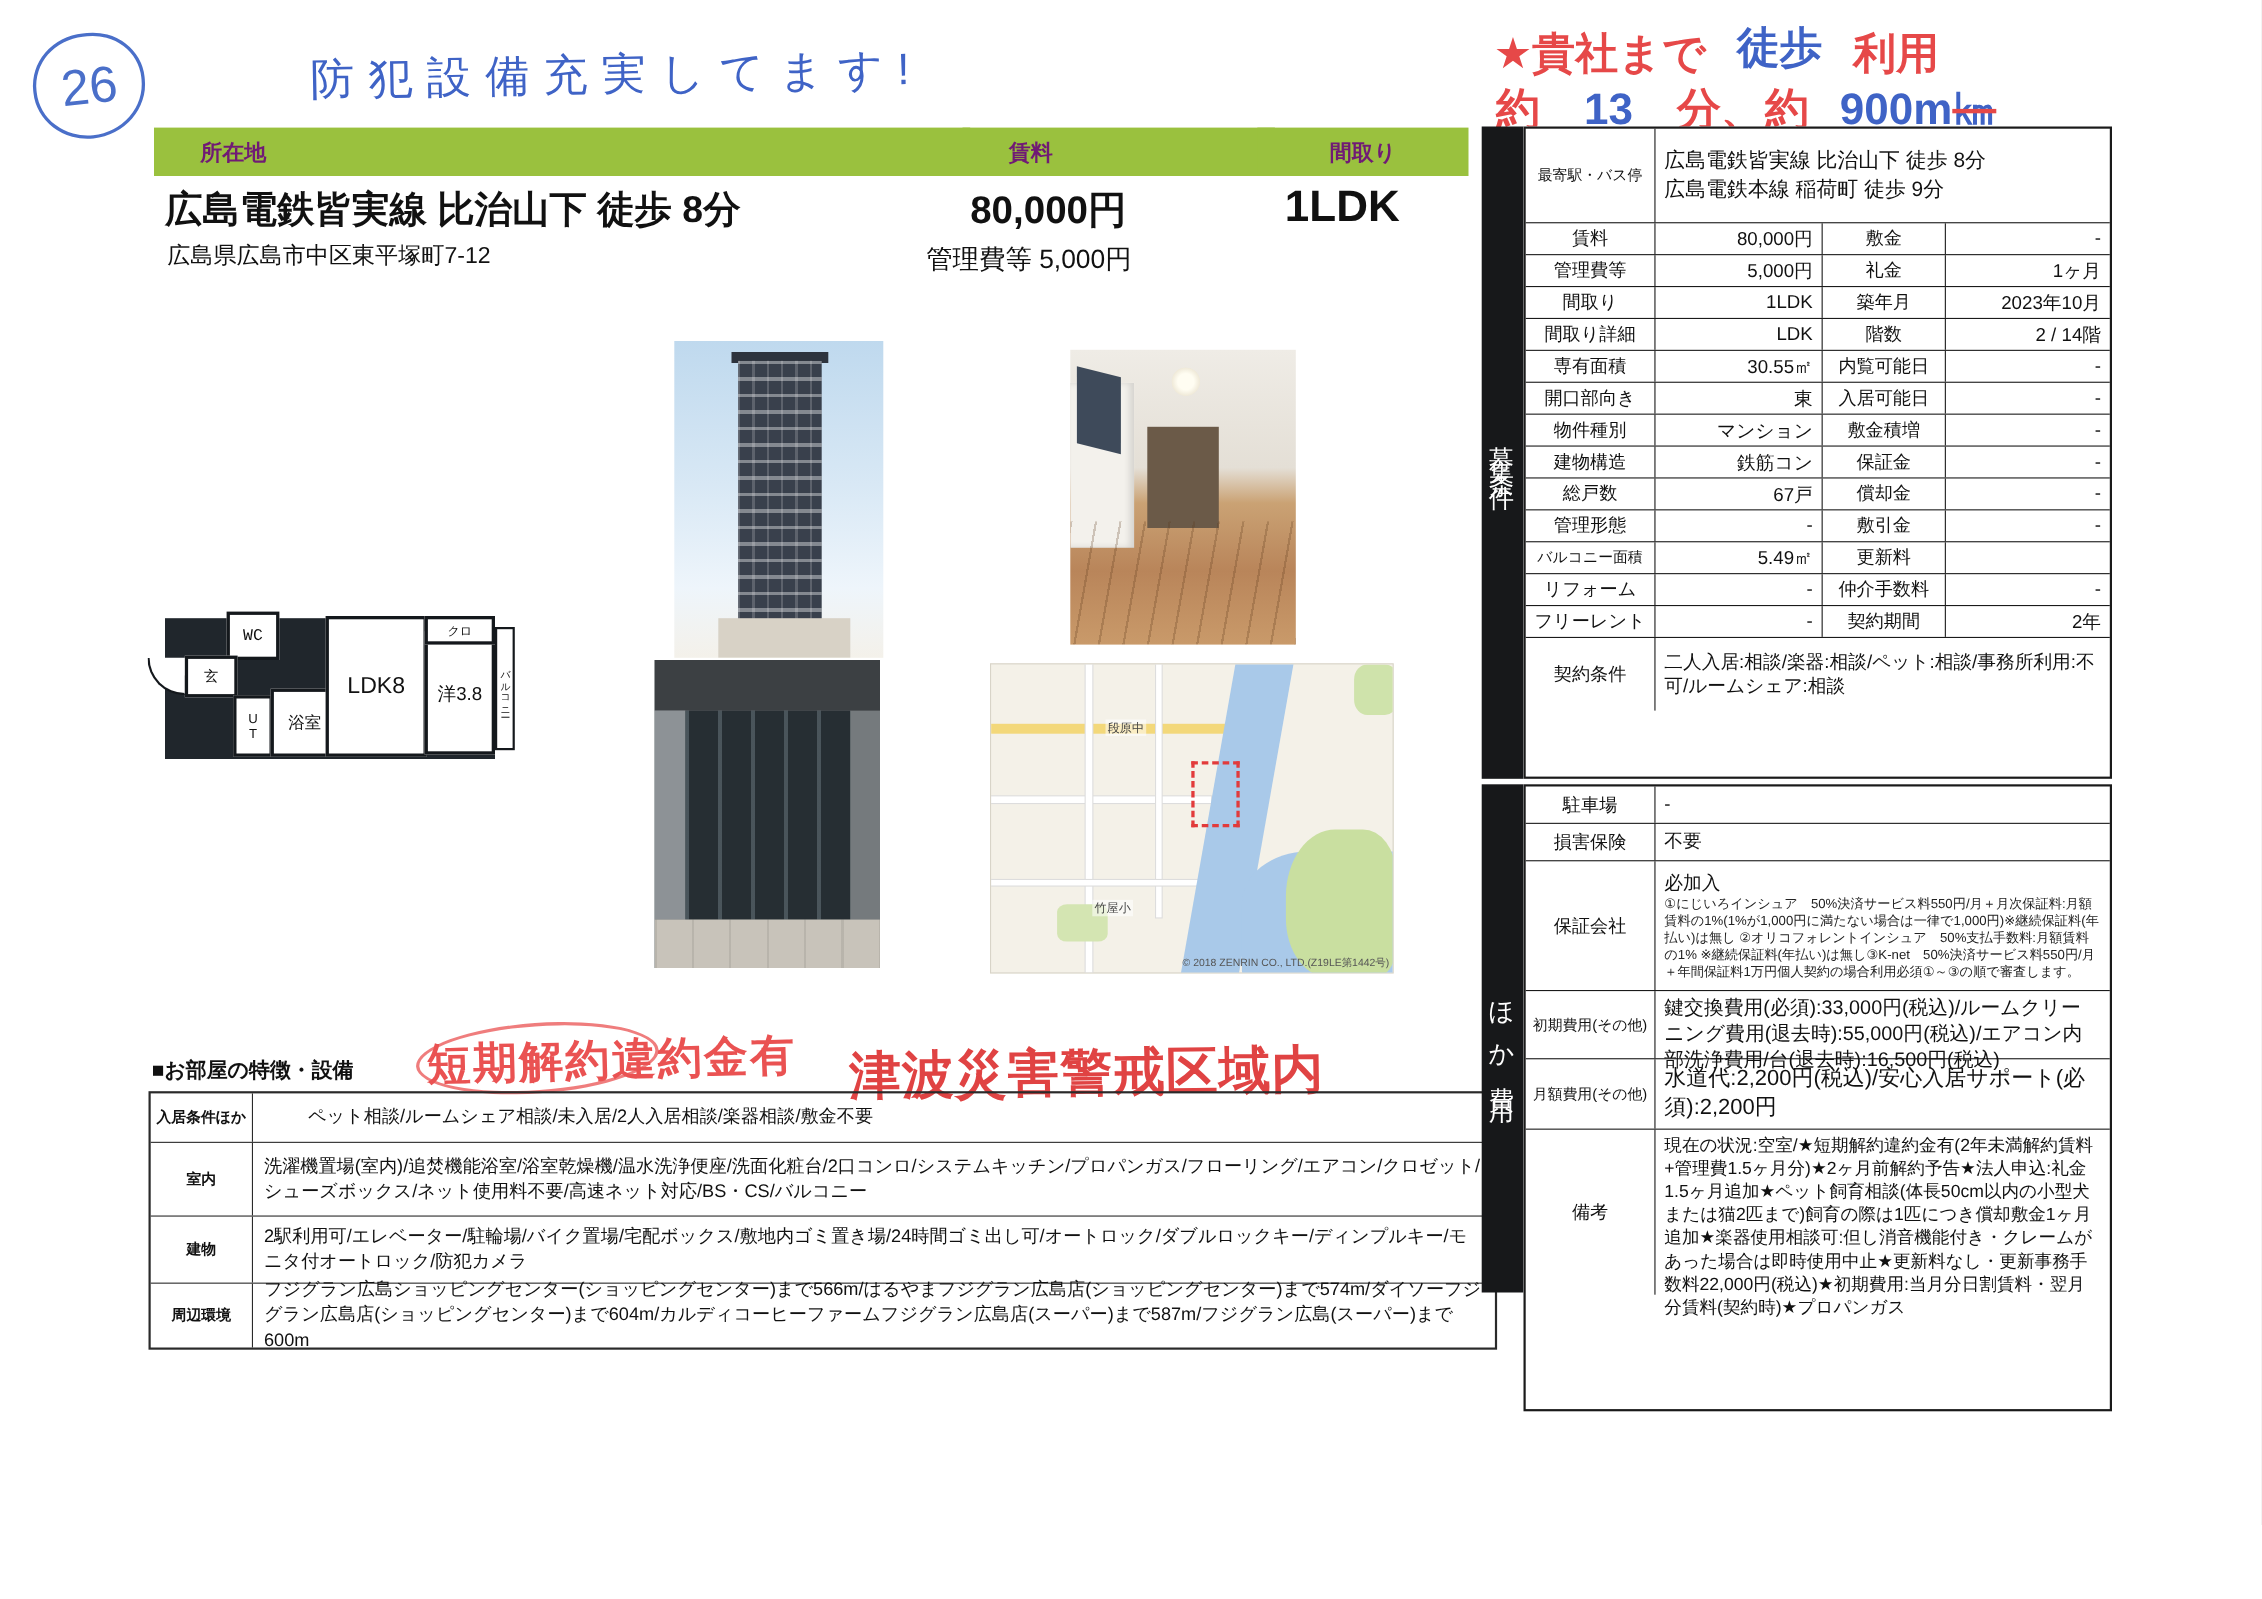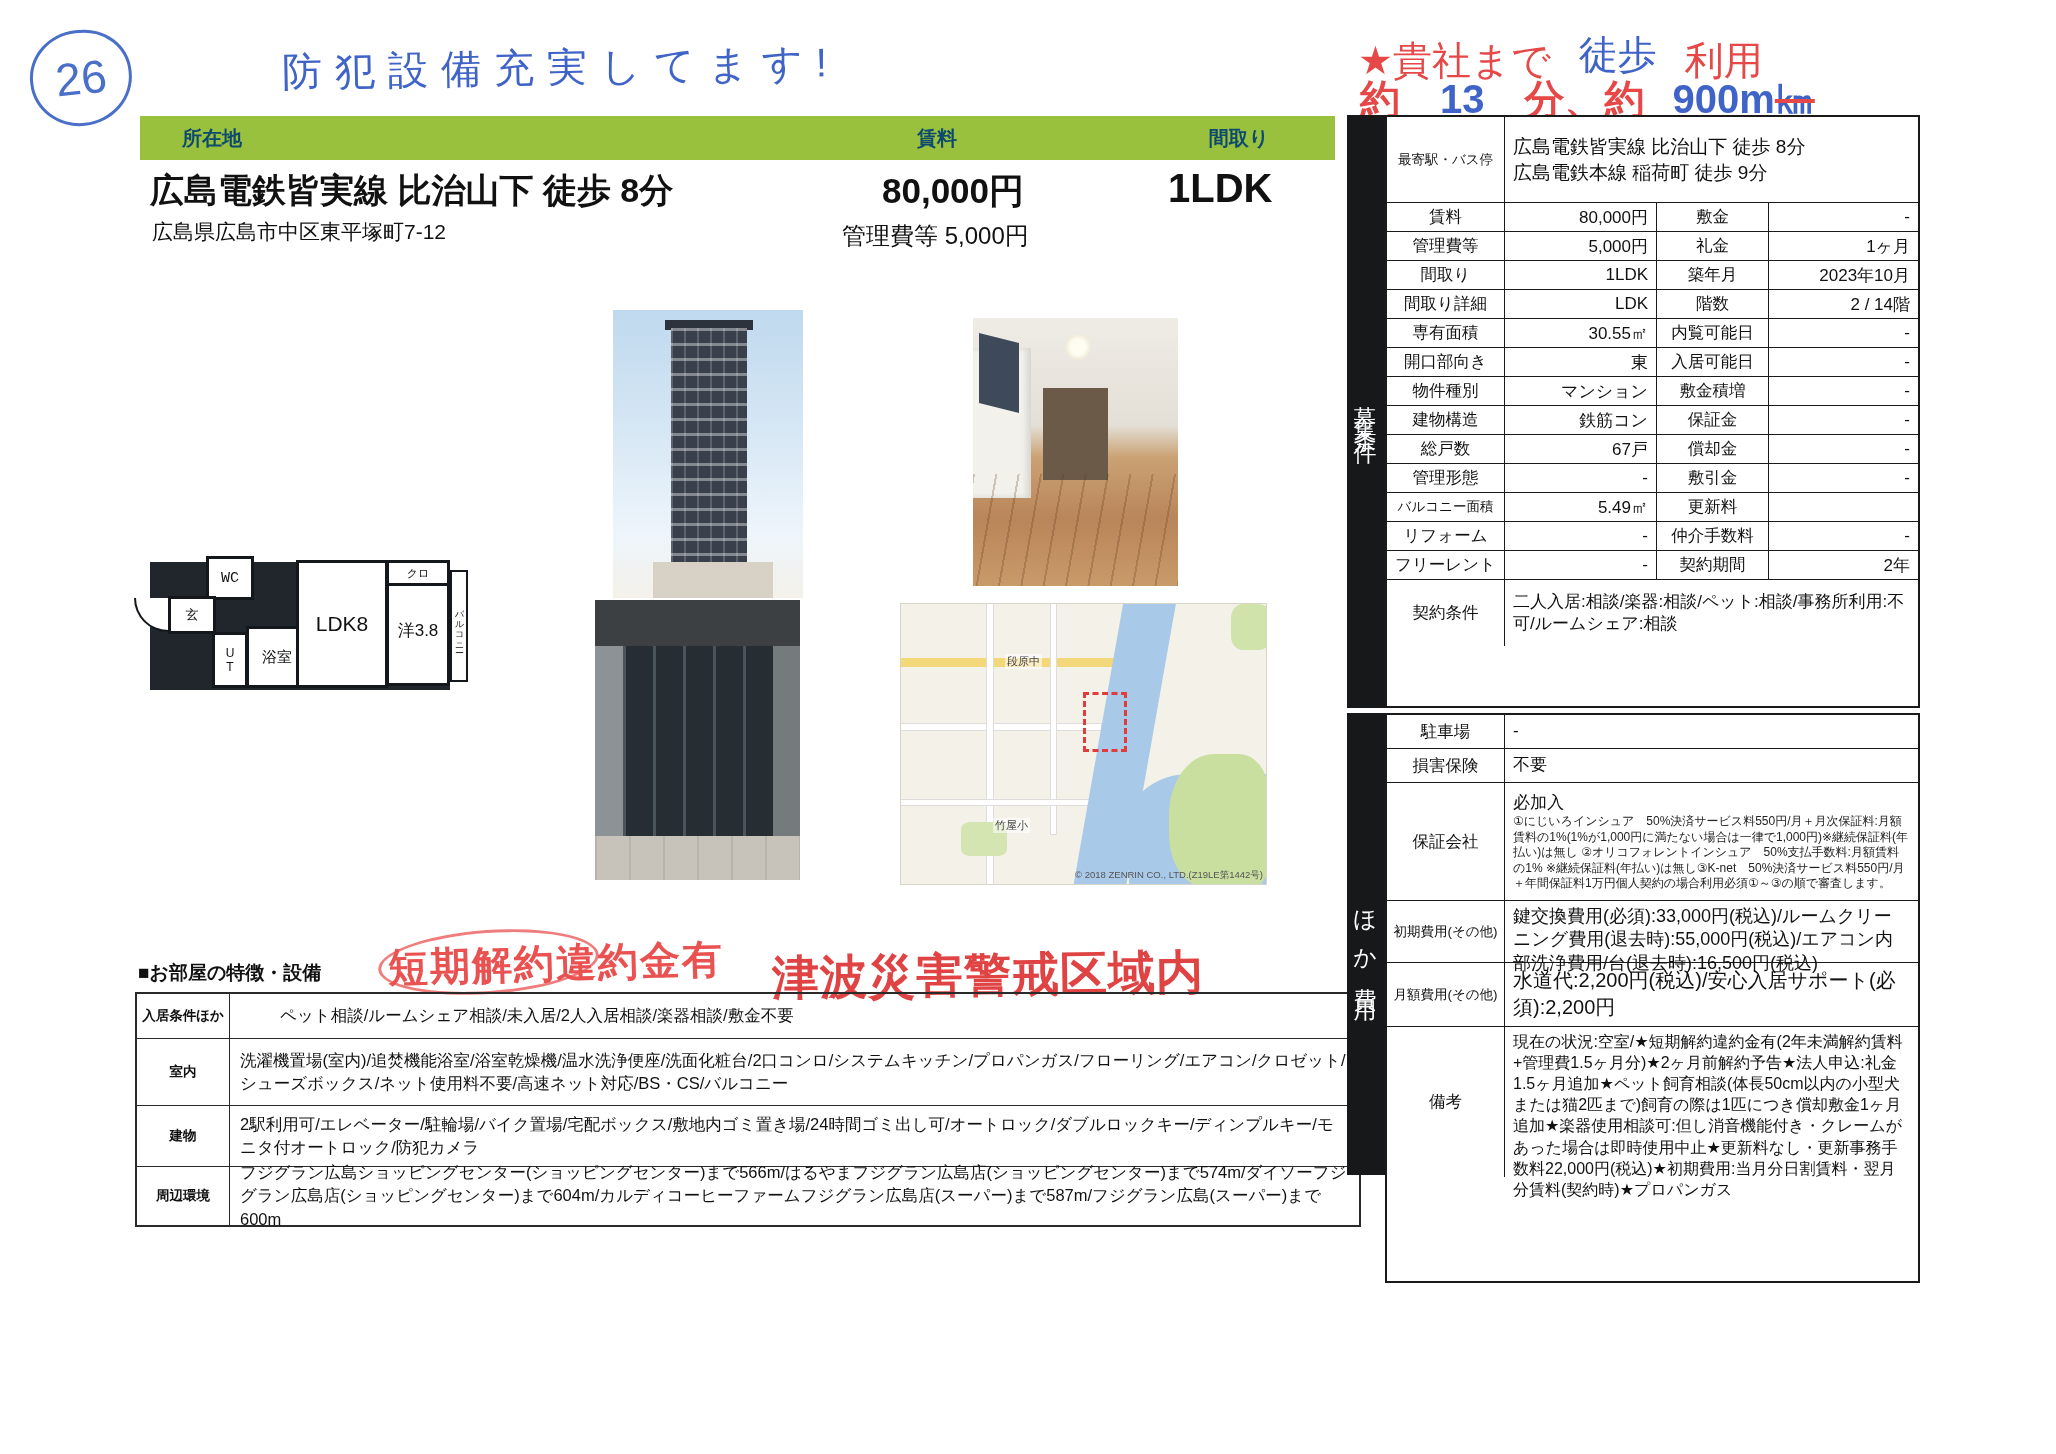--- a/index.html
+++ b/index.html
@@ -7,37 +7,37 @@
         font-family:"Liberation Sans","DejaVu Sans",sans-serif;color:#111;overflow:hidden;}
 
   
   .hand-blue{color:#3f63c6;}
   .hand-red{color:#e64848;}
   .circle-num{position:absolute;left:30px;top:30px;width:96px;height:90px;border:3px solid #4a6fc9;
       border-radius:50% 48% 52% 50%;display:flex;align-items:center;justify-content:center;
       font-size:46px;color:#4a6fc9;transform:rotate(-6deg);}
   .security-note{position:absolute;left:282px;top:40px;font-size:40px;letter-spacing:13px;
       transform:rotate(-1deg);white-space:nowrap;}
-  .office-line1{position:absolute;left:1358px;top:34px;font-size:39px;font-weight:normal;white-space:nowrap;}
+  .office-line1{position:absolute;left:1358px;top:22px;font-size:39px;font-weight:bold;white-space:nowrap;}
   .office-line2{position:absolute;left:1360px;top:72px;font-size:40px;font-weight:bold;white-space:nowrap;}
   .office-line1 .b,.office-line2 .b{display:inline-block;}
   .raise{transform:translateY(-6px);}
   .gap1{display:inline-block;width:28px;}
   .gap2{display:inline-block;width:40px;}
   .strike-km{color:#3f63c6;text-decoration:line-through;text-decoration-color:#e64848;text-decoration-thickness:4px;}
 
   .stamp1{position:absolute;left:388px;top:936px;font-size:40px;font-weight:bold;color:#ea5252;
       letter-spacing:2px;transform:rotate(-1.5deg);white-space:nowrap;}
   .stamp1-oval{position:absolute;left:378px;top:930px;width:215px;height:58px;border:3px solid rgba(234,82,82,.75);
       border-radius:50%;transform:rotate(-4deg);}
   .stamp2{position:absolute;left:772px;top:944px;font-size:47px;font-weight:bold;color:#e04343;
       letter-spacing:1px;transform:rotate(-0.8deg);white-space:nowrap;}
 
   
-  .gbar{position:absolute;height:44px;background:#9ac13e;color:#0c4a6e;display:flex;align-items:center;
+  .gbar{position:absolute;height:44px;background:#9ac13e;color:#701a75;display:flex;align-items:center;
       font-size:20px;font-weight:bold;}
   .gbar-loc{left:140px;top:116px;width:700px;padding-left:42px;}
   .gbar-rent{left:875px;top:116px;width:242px;padding-left:42px;}
   .gbar-layout{left:1143px;top:116px;width:192px;justify-content:center;}
   .loc-main{position:absolute;left:150px;top:168px;font-size:34px;font-weight:bold;white-space:nowrap;}
   .loc-sub{position:absolute;left:152px;top:218px;font-size:21px;}
   .rent-main{position:absolute;left:882px;top:168px;font-size:35px;font-weight:bold;}
   .rent-sub{position:absolute;left:842px;top:220px;font-size:24px;}
   .layout-main{position:absolute;left:1168px;top:166px;font-size:40px;font-weight:bold;}
 

